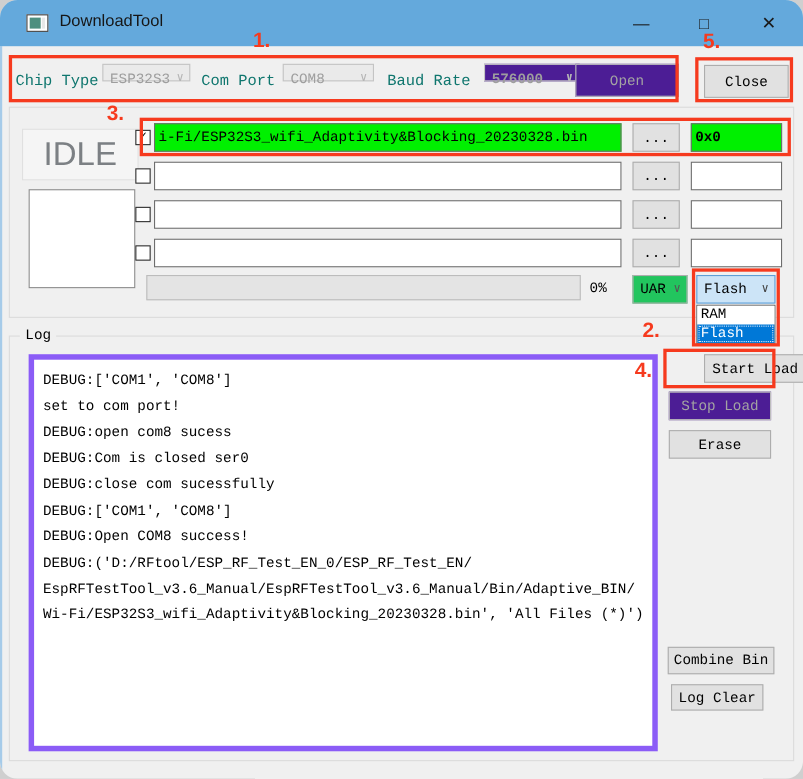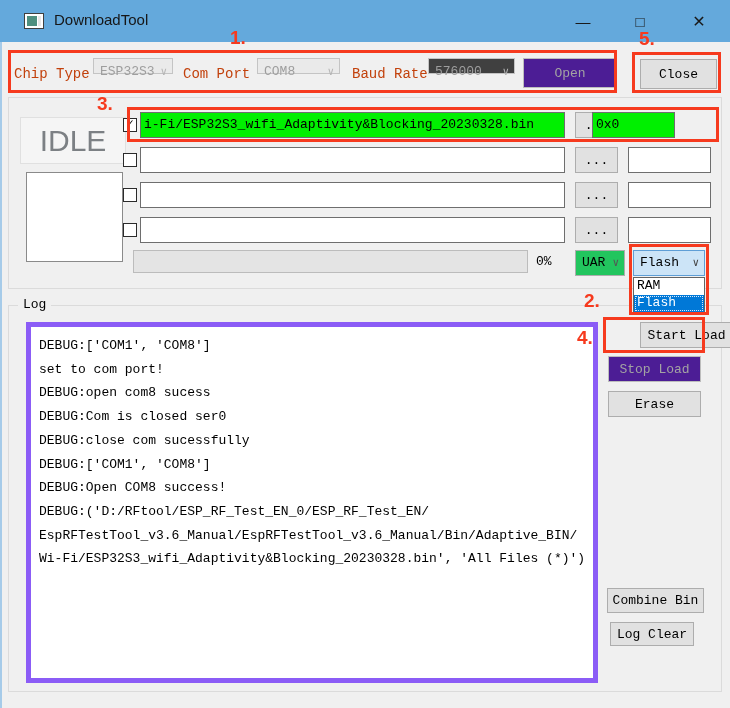--- a/index.html
+++ b/index.html
@@ -1,33 +1,33 @@
 <!DOCTYPE html>
 <html><head>
 <meta charset="utf-8">
 <style>
   html,body{margin:0;padding:0;background:#cfcfcf;}
   .window{position:relative;width:730px;height:708px;background:#F0F0F0;overflow:hidden;
-          font-family:"Liberation Mono","DejaVu Sans Mono",monospace;}
+          font-family:"Liberation Mono","DejaVu Sans Mono",monospace;border-radius:16px;}
   .left-edge{position:absolute;left:0;top:42px;width:2px;height:666px;background:#A6CBE9;}
 
   
   .titlebar{position:absolute;left:0;top:0;width:730px;height:42px;background:#64A9DC;}
   .app-icon{position:absolute;left:24px;top:13px;width:20px;height:16px;background:#fff;border:1px solid #3f3f3f;box-sizing:border-box;}
   .app-icon .fill{position:absolute;left:2px;top:2px;width:10px;height:10px;background:#4E8F7F;}
   .app-icon .bar{position:absolute;right:2px;top:2px;width:3px;height:10px;background:#e8e8e8;}
   .win-title{position:absolute;left:54px;top:11px;font-family:"Liberation Sans",sans-serif;font-size:15px;color:#161616;}
   .tb-btn{position:absolute;top:0;width:46px;height:42px;display:flex;align-items:center;justify-content:center;
           color:#1a1a1a;font-family:"Liberation Sans",sans-serif;}
   .tb-min{left:560px;font-size:15px;}
   .tb-max{left:617px;font-size:15px;}
   .tb-close{left:676px;font-size:16px;}
 
   
-  .lbl{position:absolute;font-size:14px;color:#c2410c;}
+  .lbl{position:absolute;font-size:14px;color:#0f766e;}
   .combo{position:absolute;box-sizing:border-box;height:16px;font-size:13px;line-height:26px;padding-left:6px;
          background:#EAEAEA;border:1px solid #C4C4C4;color:#9E9E9E;}
   .combo .chev{position:absolute;right:5px;top:0;font-size:11px;color:#B5B5B5;}
   .btn{position:absolute;box-sizing:border-box;background:#E1E1E1;border:1px solid #ADADAD;color:#000;
        font-size:13px;display:flex;align-items:center;justify-content:center;}
   .btn.disabled{background:#4c1d95;border-color:#BDBDBD;color:#A3A3A3;}
   .groupbox{position:absolute;border:1px solid #DBDBDB;box-sizing:border-box;}
 
   
   .checkbox{position:absolute;width:14px;height:14px;background:#fff;border:1px solid #2b2b2b;box-sizing:border-box;
@@ -86,35 +86,35 @@
   <div class="combo" style="left:93px;top:58px;width:80px;">
     <span>ESP32S3</span>
     <span class="chev">∨</span>
   </div>
   <span class="lbl" style="left:183px;top:66px;">Com Port</span>
   <div class="combo" style="left:257px;top:58px;width:83px;">
     <span>COM8</span>
     <span class="chev">∨</span>
   </div>
   <span class="lbl" style="left:352px;top:66px;">Baud Rate</span>
-  <div class="combo" style="left:428px;top:58px;width:87px;background:#404040;">
+  <div class="combo" style="left:440px;top:58px;width:87px;background:#4c1d95;font-weight:bold;">
     <span>576000</span>
     <span class="chev">∨</span>
   </div>
   <div class="btn disabled" style="left:523px;top:58px;width:94px;height:30px;">Open</div>
   <div class="btn" style="left:640px;top:59px;width:77px;height:30px;">Close</div>
 
   <div class="groupbox" style="left:8px;top:97px;width:714px;height:192px;"></div>
   <div class="idle-box">IDLE</div>
   <div class="white-box"></div>
 
   <div class="checkbox" style="left:123px;top:118px;"><span>✓</span></div>
   <div class="field green" style="left:140px;top:112px;width:425px;">i-Fi/ESP32S3_wifi_Adaptivity&amp;Blocking_20230328.bin</div>
   <div class="btn" style="left:575px;top:112px;width:43px;height:26px;">...</div>
-  <div class="field green" style="left:592px;top:112px;width:83px;">0x0</div>
+  <div class="field green" style="left:628px;top:112px;width:83px;font-weight:bold;">0x0</div>
 
   <div class="checkbox" style="left:123px;top:153px;"></div>
   <div class="field" style="left:140px;top:147px;width:425px;"></div>
   <div class="btn" style="left:575px;top:147px;width:43px;height:26px;">...</div>
   <div class="field" style="left:628px;top:147px;width:83px;"></div>
 
   <div class="checkbox" style="left:123px;top:188px;"></div>
   <div class="field" style="left:140px;top:182px;width:425px;"></div>
   <div class="btn" style="left:575px;top:182px;width:43px;height:26px;">...</div>
   <div class="field" style="left:628px;top:182px;width:83px;"></div>

